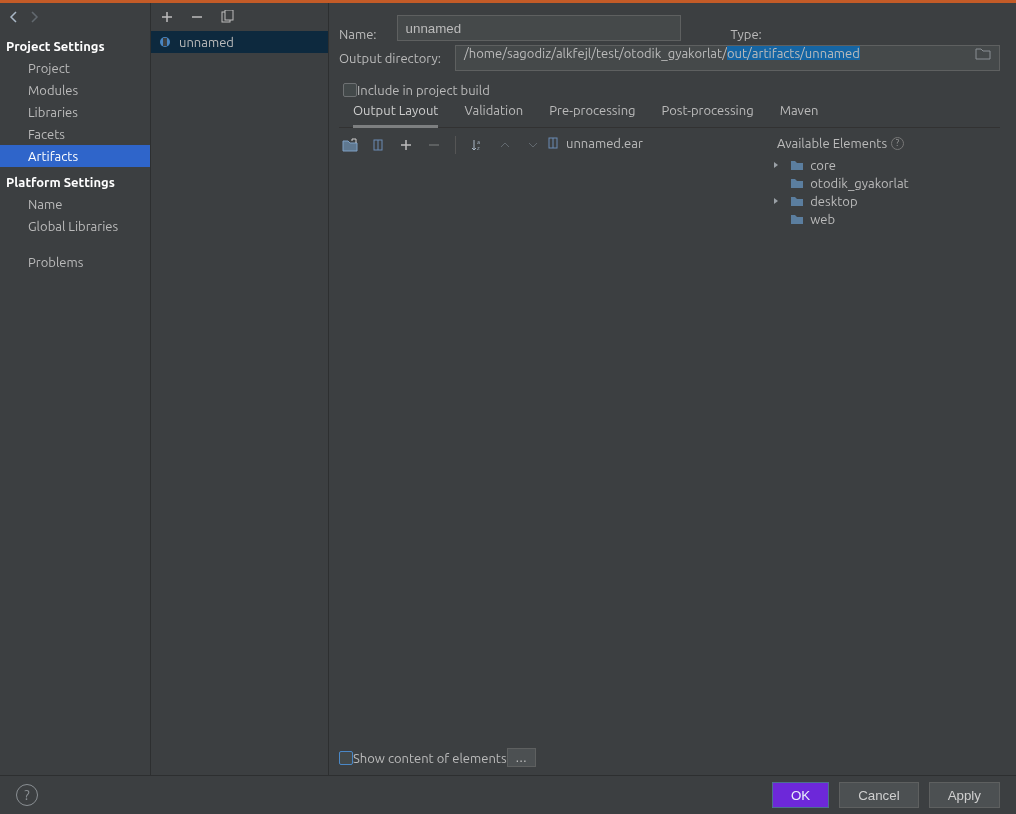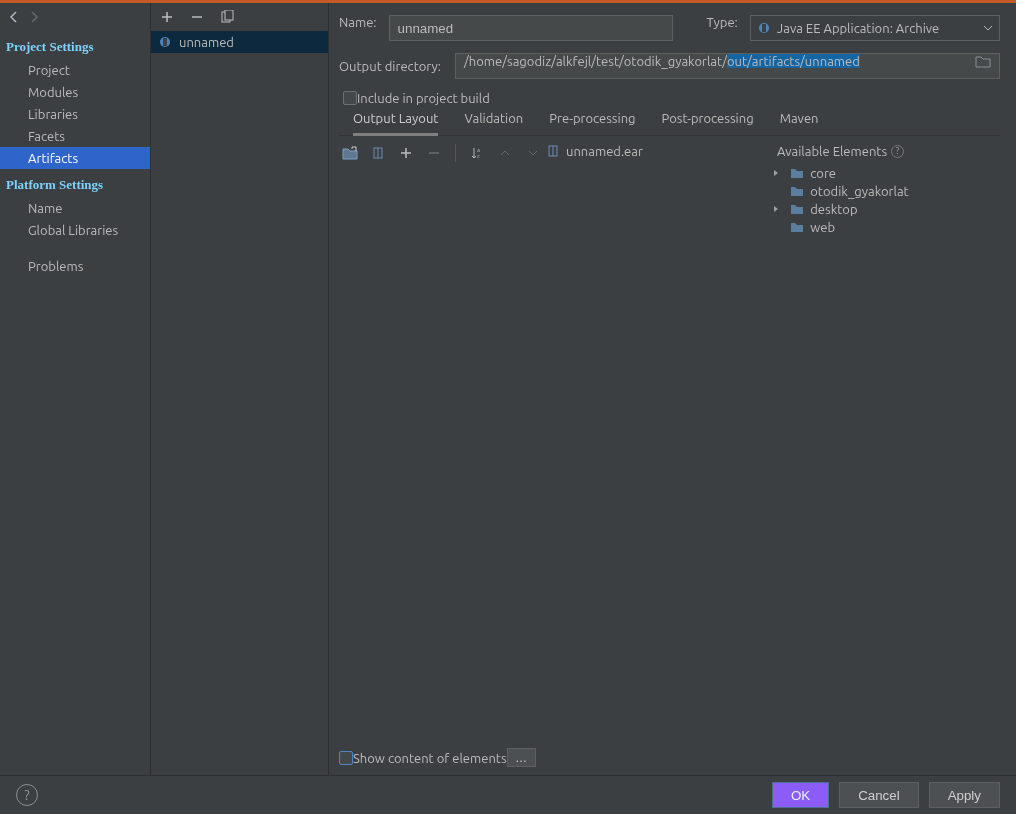--- a/index.html
+++ b/index.html
@@ -12,35 +12,35 @@
     overflow: hidden;
   }
   .topbar { height: 3px; background: #c45b27; }
   .main-area { display: flex; height: 772px; }
 
   
   .sidebar { width: 151px; background: #3c3f41; border-right: 1px solid #2d2f30; }
   .nav-arrows { display:flex; gap:4px; padding: 4px 6px; height: 28px; align-items:center;}
   .nav-arrows .arrow { width:16px; height:16px; display:flex; align-items:center; justify-content:center; color:#9aa0a6; }
   .nav-arrows .arrow.disabled { opacity: .35; }
-  .side-heading { color:#7dd3fc; font-weight:bold; padding: 8px 24px 4px 6px; font-family: Liberation Serif, serif; }
+  .side-heading { color:#ffffff; font-weight:bold; padding: 8px 24px 4px 6px; }
   .side-item { padding: 4px 6px 4px 28px; cursor: default; }
   .side-item.selected { background:#2f65ca; color:#ffffff; }
 
   
   .mid-col { width: 178px; background: #3c3f41; border-right: 1px solid #2d2f30; position:relative;}
   .mid-toolbar { height: 28px; display:flex; align-items:center; gap:14px; padding:0 8px; }
   .mid-toolbar .tb-icon { color:#a9b7c6; display:flex; align-items:center; justify-content:center; width:16px; height:16px; cursor:default;}
   .artifact-list { }
   .artifact-row { display:flex; align-items:center; gap:6px; padding:3px 6px; background:#0d293e; color:#bbbbbb; }
   .artifact-row .art-icon { width:16px; height:16px; display:flex; align-items:center; justify-content:center; color:#5394ec;}
 
   
   .right-panel { flex:1; background:#3c3f41; display:flex; flex-direction:column; padding: 12px 16px 0 10px; position:relative;}
-  .form-row { display:flex; align-items:flex-start; gap:12px; margin-bottom: 12px; }
+  .form-row { display:flex; align-items:flex-end; gap:20px; margin-bottom: 4px; }
   .label { color:#bbbbbb; }
   .text-input {
     background:#45494a; border:1px solid #5e6060; color:#bbbbbb;
     height:26px; padding:0 8px; border-radius:0;
   }
   .name-input { width: 284px; }
   .type-select {
     flex:1; background:#3c3f41; border:1px solid #5e6060; height:26px;
     display:flex; align-items:center; padding:0 6px; gap:6px; color:#bbbbbb;
     position:relative;
@@ -92,21 +92,21 @@
   .footer {
     height: 39px; border-top:1px solid #2d2f30;
     display:flex; align-items:center; padding:0 16px; gap:10px;
   }
   .footer .help-big {
     width:22px; height:22px; border:1.5px solid #8a8f93; border-radius:50%;
     display:flex; align-items:center; justify-content:center; color:#8a8f93; font-size:14px;
   }
   .footer-spacer { flex:1; }
   .btn { height:26px; padding:0 18px; background:#4c5052; border:1px solid #5e6060; color:#cfcfcf; display:flex; align-items:center;}
-  .btn.primary { background:#8b5cf6; border-color:#4c708c; color:#e8f0fa; }
+  .btn.primary { background:#6d28d9; border-color:#4c708c; color:#e8f0fa; }
 
   svg { display:block; }
 </style>
 </head>
 <body>
 
 <div class="topbar"></div>
 
 <div class="main-area">
 
@@ -171,34 +171,20 @@
     </div>
   </div>
 
   <div class="right-panel">
 
     <div class="form-row">
       <span class="label">Name:</span>
       <input class="text-input name-input" value="unnamed" style="">
       <span style="width:10px"></span>
       <span class="label">Type:</span>
-      <div class="type-select">
-        <span class="sel-icon">
-          <svg width="14" height="14" viewBox="0 0 14 14">
-              <circle cx="7" cy="7" r="5" fill="#4985c1"></circle>
-              <rect x="5" y="3" width="4" height="8" fill="#3c3f41"></rect>
-            </svg>
-        </span>
-        <span>Java EE Application: Archive</span>
-        <span class="caret">
-          <svg width="10" height="10" viewBox="0 0 10 10">
-              <path d="M1 3l4 4 4-4" stroke="#a9b7c6" fill="none"></path>
-            </svg>
-        </span>
-      </div>
     </div>
 
     <div class="outdir-row">
       <span class="label">Output directory:</span>
       <div class="outdir-field">
         <span class="outdir-prefix">/home/sagodiz/alkfejl/test/otodik_gyakorlat/</span>
           <span class="outdir-suffix">out/artifacts/unnamed</span>
         <span class="outdir-browse">
           <svg width="16" height="14" viewBox="0 0 16 14">
               <path d="M1 3h5l2 2h7v8H1z" fill="none" stroke="#8a8f93"></path>

